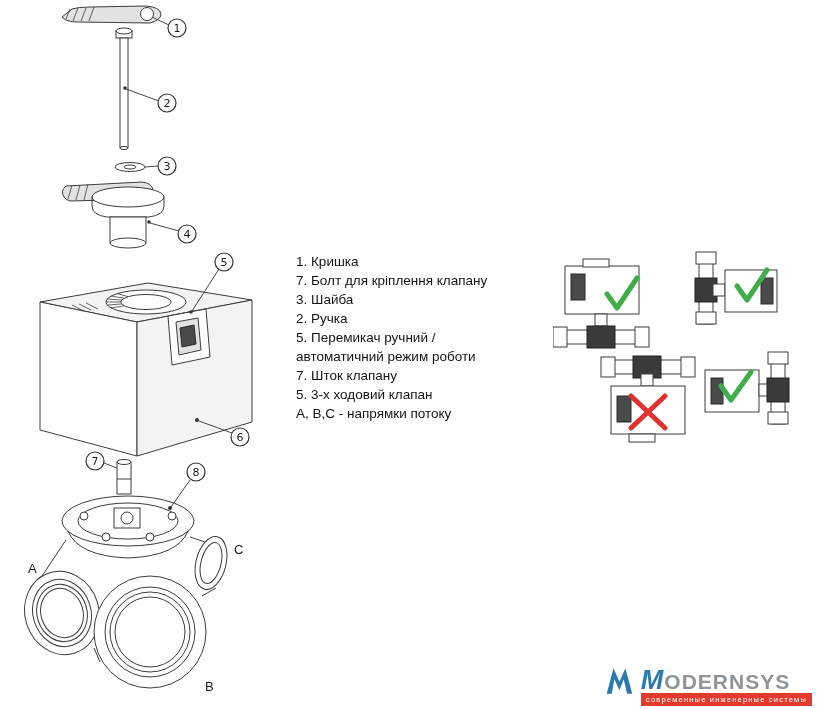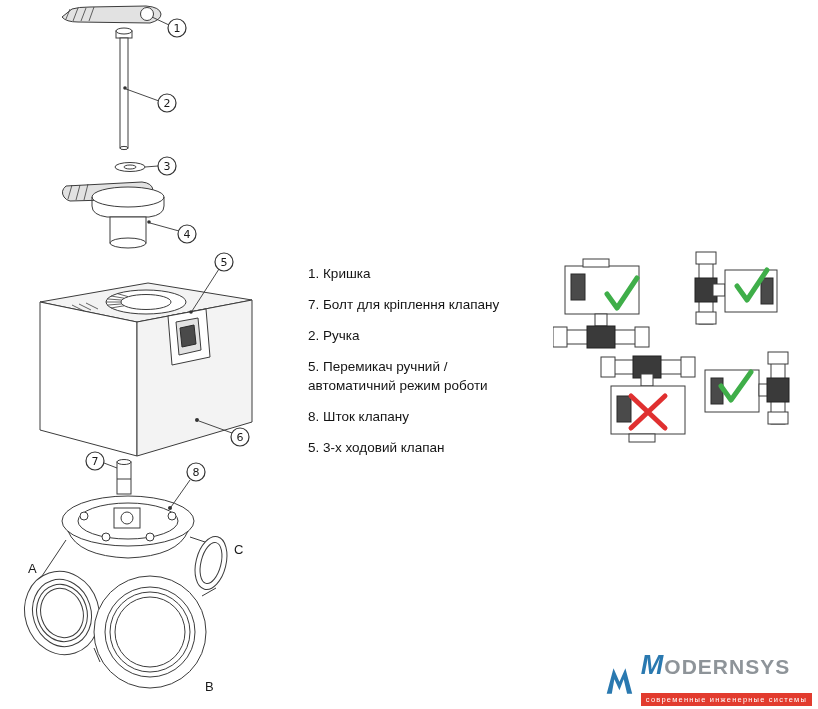--- a/index.html
+++ b/index.html
@@ -22,32 +22,32 @@
   .anchor{fill:#333;}
   .leader{stroke:#333;stroke-width:0.9;}
   .hatch{stroke:#3c3c3c;stroke-width:0.8;}
   .check{stroke:#3fae49;stroke-width:5;fill:none;stroke-linecap:round;stroke-linejoin:round;}
   .cross{stroke:#e03030;stroke-width:5;fill:none;stroke-linecap:round;}
   
   .parts-list{
     position:absolute;left:296px;top:252px;width:226px;
     font-size:13.5px;line-height:19px;color:#141414;
   }
-  .parts-list .pl-item{margin:12px;}
+  .parts-list .pl-item{margin:0;}
   
   .logo{position:absolute;right:6px;bottom:3px;display:flex;align-items:flex-end;}
   .logo-m{width:34px;height:26px;margin-right:2px;margin-bottom:12px;}
   .logo-text{
     display:block;font-weight:bold;font-size:21px;letter-spacing:1px;
     color:#8e9499;line-height:22px;margin-top:12px;
   }
   .logo-text::first-letter{color:#2a79b0;font-size:27px;font-style:italic;}
   .logo-tagline{
     display:block;background:#e23b2e;color:#fff;font-size:7.5px;
-    letter-spacing:1.2px;padding:2px 5px 2px 5px;text-align:center;margin-top:15px;
+    letter-spacing:1.2px;padding:2px 5px 2px 5px;text-align:center;margin-top:0;
   }
 </style>
 </head>
 <body>
 
 <div class="stage">
 
   <svg style="position:absolute;left:0;top:0;" width="280" height="709" viewBox="0 0 280 709">
 
     <g>
@@ -193,24 +193,26 @@
     <g>
       <line class="leader" x1="171" y1="507" x2="190" y2="480"></line>
       <circle class="co" cx="196" cy="472" r="9"></circle>
       <text class="co-num" x="196" y="476">8</text>
     </g>
   </svg>
 
   <div class="parts-list">
     <div class="pl-item">1.  Кришка</div>
     <div class="pl-item">7. Болт для кріплення клапану</div>
+    <div class="pl-item">3. Шайба</div>
     <div class="pl-item">2. Ручка</div>
     <div class="pl-item">5. Перемикач ручний / автоматичний режим роботи</div>
-    <div class="pl-item">8. Шток клапану</div>
+    <div class="pl-item">7. Шток клапану</div>
     <div class="pl-item">5. 3-х ходовий клапан</div>
+    <div class="pl-item">А, В,С - напрямки потоку</div>
   </div>
 
   <svg style="position:absolute;left:553px;top:250px;" width="260" height="205" viewBox="0 0 260 205">
 
     <g>
       <rect class="fw" x="12" y="16" width="74" height="48"></rect>
       <rect class="fw" x="30" y="9" width="26" height="8"></rect>
       <rect class="dk" x="18" y="24" width="14" height="26"></rect>
       <rect class="fw" x="42" y="64" width="12" height="12"></rect>
       <rect class="fw" x="4" y="80" width="88" height="14"></rect>

